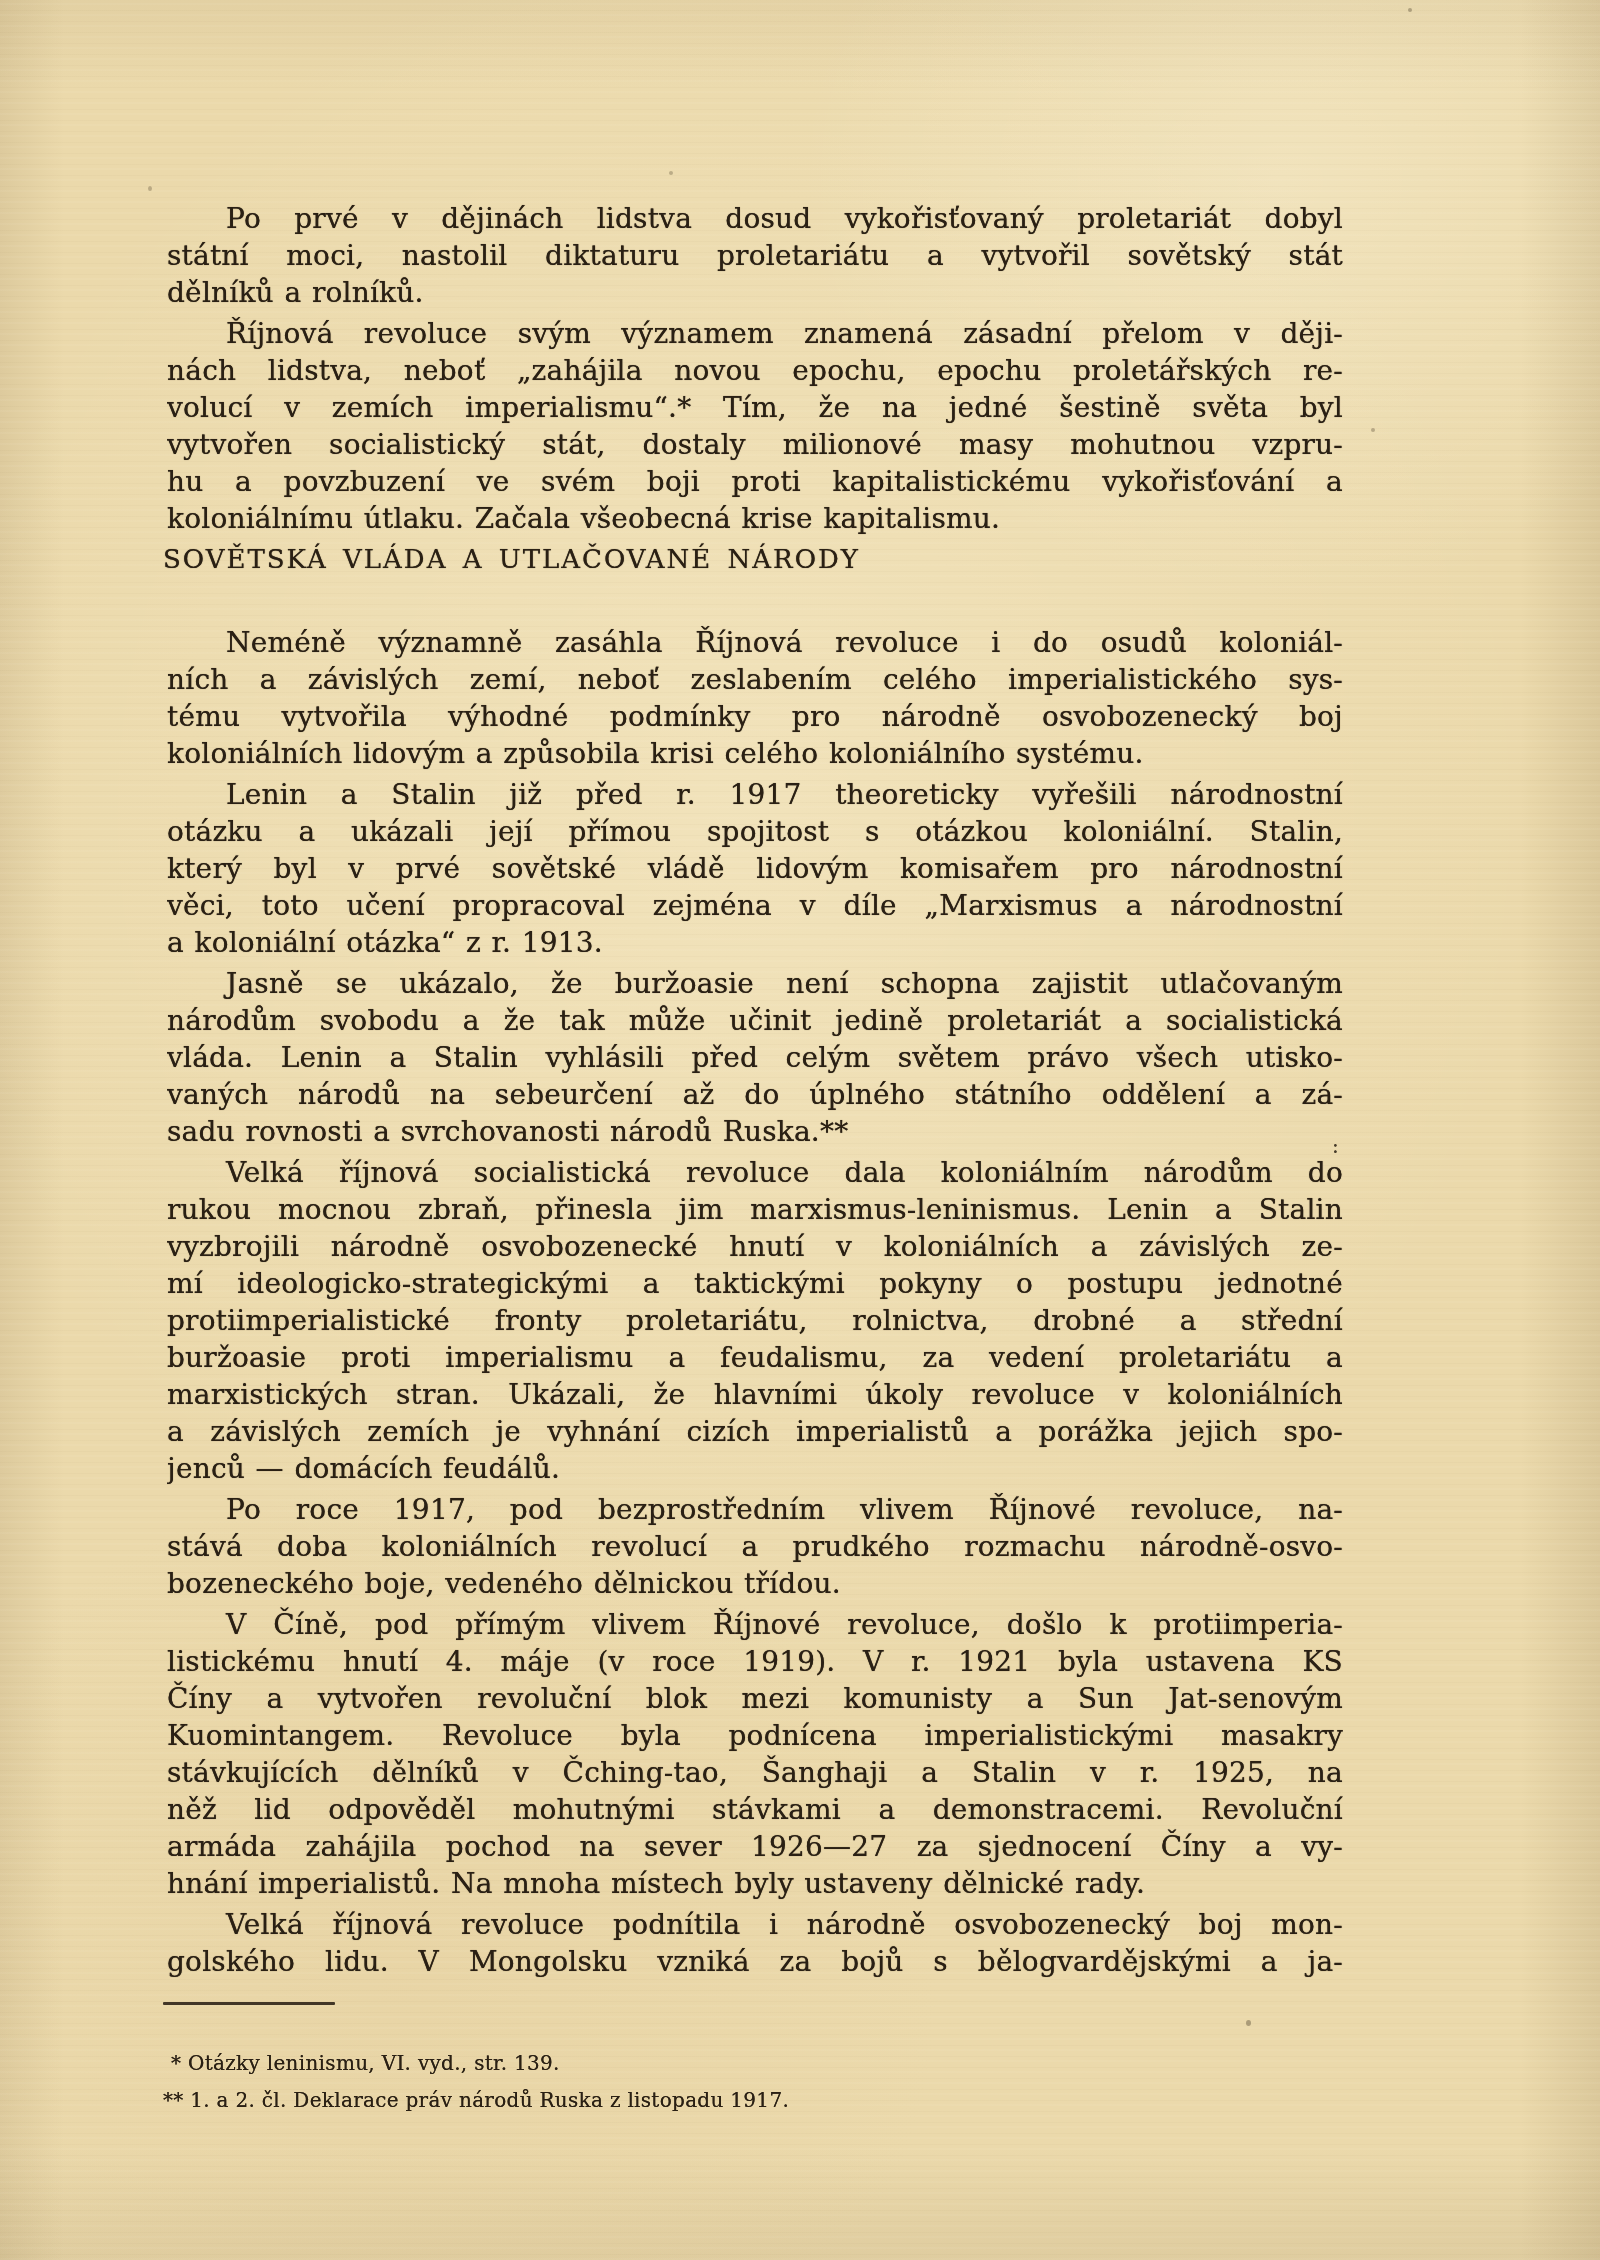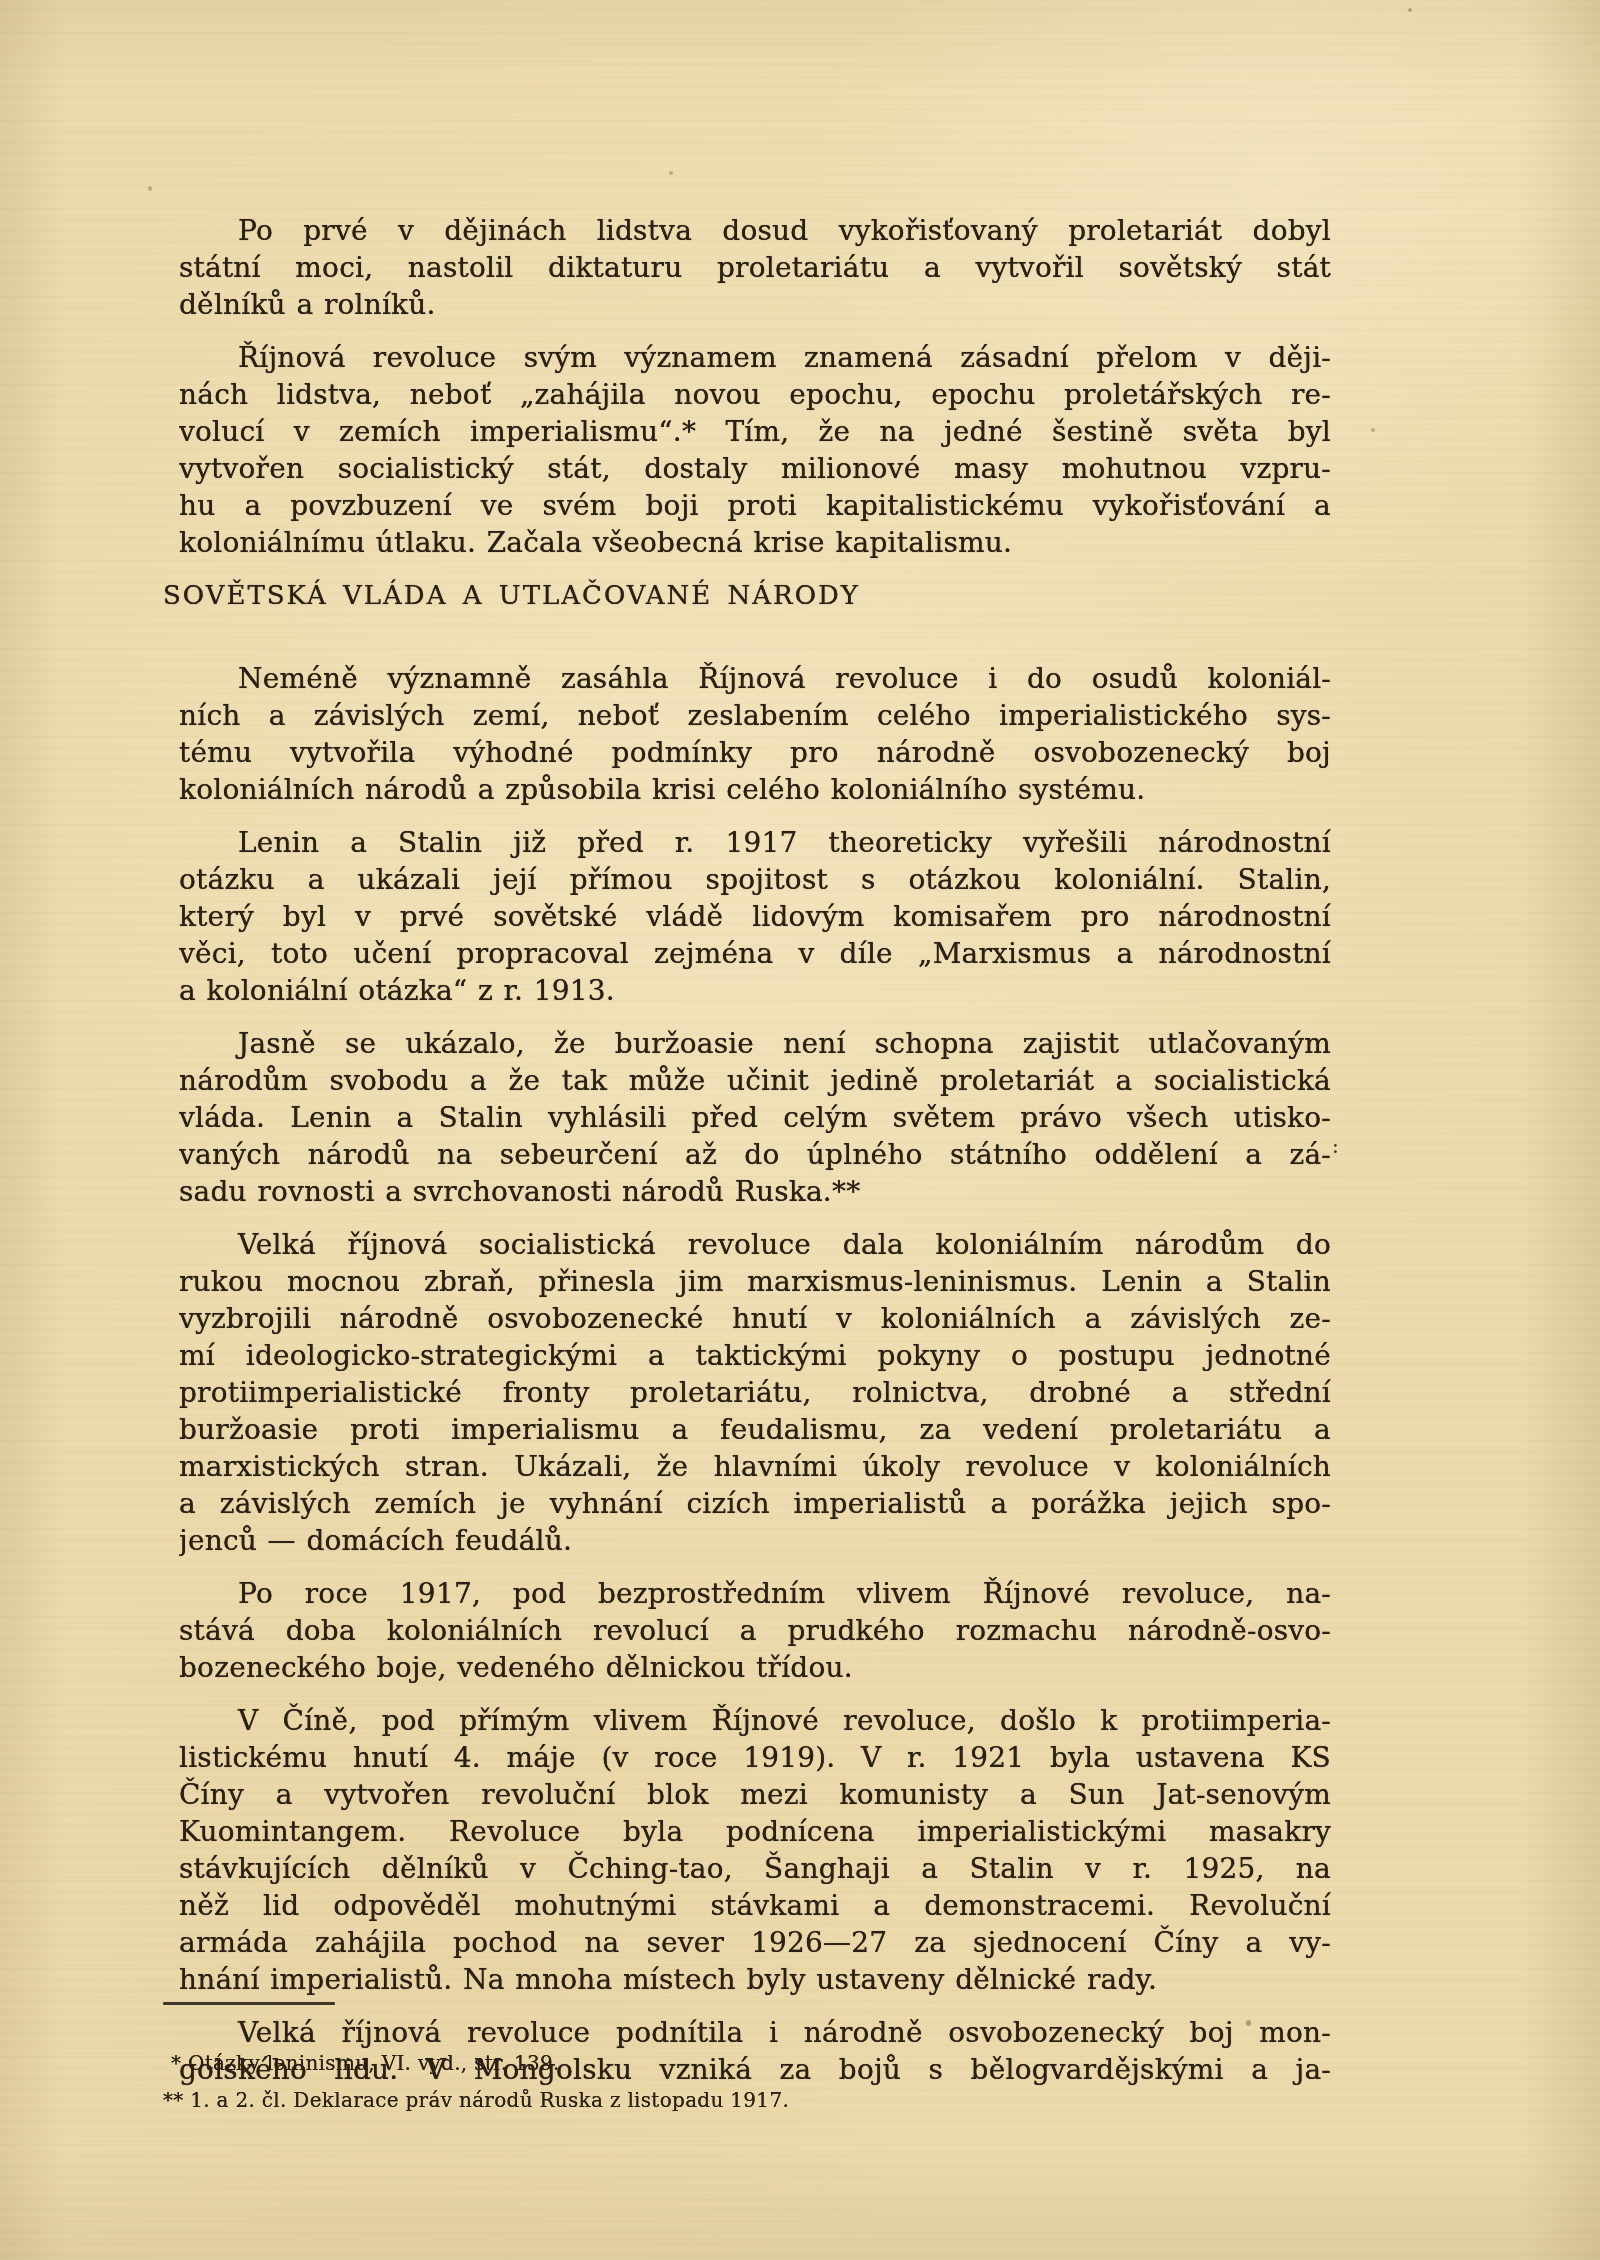--- a/index.html
+++ b/index.html
@@ -34,21 +34,21 @@
 
   .text-column {
     position: absolute;
     left: 163px; top: 196px; width: 1184px;
     font-size: 28px;
     line-height: 37px;
     letter-spacing: 0.2px;
     word-spacing: 1.5px;
     text-shadow: 0 0 0.7px rgba(42,32,20,0.9);
   }
-  .para { margin: 16px; }
+  .para { margin: 4px; }
   .line {
     height: 37px;
     overflow: hidden;
     text-align: justify;
     text-align-last: justify;
     text-justify: inter-word;
     white-space: normal;
   }
   .line.flush { text-align-last: left; }
   .line.indent { text-indent: 59px; }
@@ -123,21 +123,21 @@
         <div class="line">hu a povzbuzení ve svém boji proti kapitalistickému vykořisťování a</div>
         <div class="line flush">koloniálnímu útlaku. Začala všeobecná krise kapitalismu.</div>
       </div>
     </div>
   <div class="heading">SOVĚTSKÁ VLÁDA A UTLAČOVANÉ NÁRODY</div>
   <div>
       <div class="para">
         <div class="line indent">Neméně významně zasáhla Říjnová revoluce i do osudů koloniál-</div>
         <div class="line">ních a závislých zemí, neboť zeslabením celého imperialistického sys-</div>
         <div class="line">tému vytvořila výhodné podmínky pro národně osvobozenecký boj</div>
-        <div class="line flush">koloniálních národů a způsobila krisi celého koloniálního systému.</div>
+        <div class="line flush">koloniálních lidovým a způsobila krisi celého koloniálního systému.</div>
       </div>
       <div class="para">
         <div class="line indent">Lenin a Stalin již před r. 1917 theoreticky vyřešili národnostní</div>
         <div class="line">otázku a ukázali její přímou spojitost s otázkou koloniální. Stalin,</div>
         <div class="line">který byl v prvé sovětské vládě lidovým komisařem pro národnostní</div>
         <div class="line">věci, toto učení propracoval zejména v díle „Marxismus a národnostní</div>
         <div class="line flush">a koloniální otázka“ z r. 1913.</div>
       </div>
       <div class="para">
         <div class="line indent">Jasně se ukázalo, že buržoasie není schopna zajistit utlačovaným</div>

